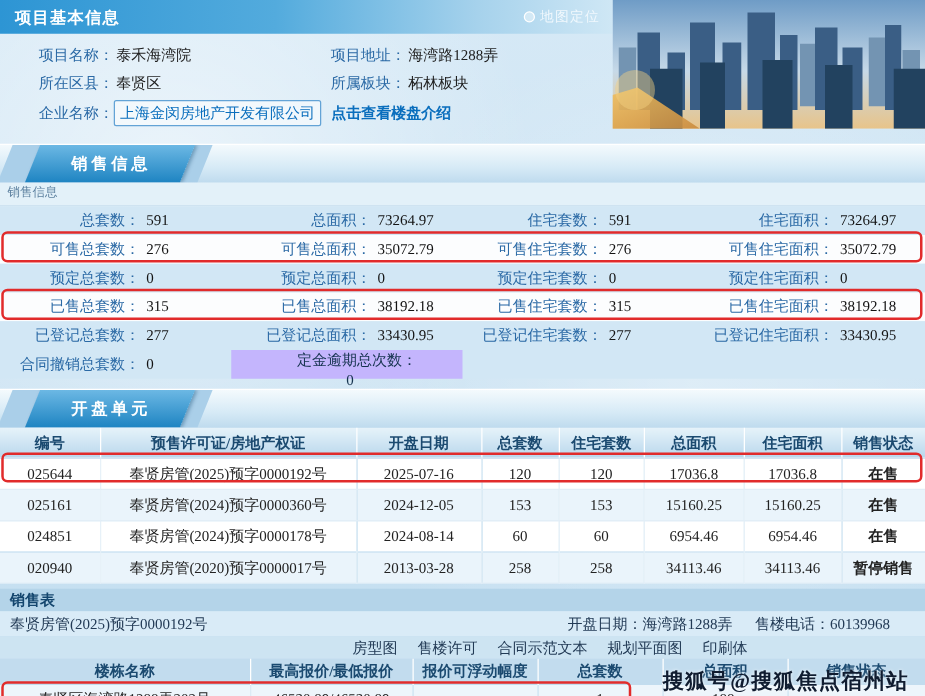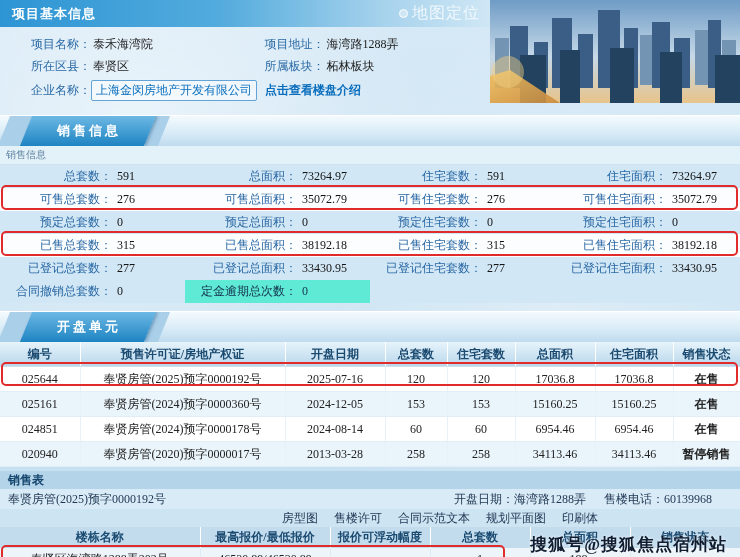--- a/index.html
+++ b/index.html
@@ -8,21 +8,21 @@
     background:
       radial-gradient(circle at 18% 25%, rgba(255,255,255,.55), transparent 40%),
       radial-gradient(circle at 75% 55%, rgba(255,255,255,.35), transparent 45%),
       linear-gradient(#d6e9f6,#c3def0);}
   
   .top{display:flex;height:103px;}
   .top-left{width:490px;display:flex;flex-direction:column;}
   .hdr1{height:27px;display:flex;align-items:center;justify-content:space-between;
     padding:0 10px 0 12px;color:#fff;font-weight:bold;font-size:13px;letter-spacing:1px;
     background:linear-gradient(90deg,#2d95d4 0%,#53abdd 45%,#a6d2ec 78%,#cfe7f5 100%);}
-  .maplink{display:flex;align-items:center;gap:4px;color:#f0f8fd;font-size:16px;font-weight:normal;cursor:pointer;}
+  .maplink{display:flex;align-items:center;gap:4px;color:#f0f8fd;font-size:11px;font-weight:normal;cursor:pointer;}
   .pin{width:7px;height:7px;border:1px solid #fff;border-radius:50%;display:inline-block;background:rgba(255,255,255,.4);}
   .info{flex:1;padding-top:6px;}
   .frow{height:22px;display:flex;align-items:center;padding-left:23px;}
   .frow.tall{height:26px;}
   .fcell{width:245px;display:flex;align-items:center;padding-left:8px;box-sizing:border-box;white-space:nowrap;}
   .fl{color:#2a69a5;}
   .fv{color:#1d1d1d;margin-left:2px;}
   .company-box{border:1px solid #63a3d6;color:#0a6ebd;padding:1px 4px;border-radius:2px;background:rgba(255,255,255,.5);cursor:pointer;}
   .intro{color:#0a6ebd;font-weight:bold;cursor:pointer;}
   .top-right{width:250px;height:103px;}
@@ -41,21 +41,21 @@
     color:#fff;font-weight:bold;font-size:13px;letter-spacing:3px;cursor:pointer;}
   .subhdr{height:18px;line-height:18px;font-size:10px;color:#5e82a0;background:#e3f1f9;
     padding-left:6px;border-bottom:1px solid #cfe3f1;}
   
   .grow{height:23px;display:flex;align-items:flex-start;}
   .grow.odd{background:#d2e7f5;}
   .grow.even{background:#fcfdfe;}
   .pair{width:185px;display:flex;align-items:center;height:100%;box-sizing:border-box;}
   .gl{width:112px;text-align:right;color:#2a69a5;white-space:nowrap;}
   .gv{margin-left:5px;color:#141414;}
-  .pair.dark{background:#5eead4;}
+  .pair.dark{background:#c4b5fd;flex-direction:column;}
   .pair.dark .gl,.pair.dark .gv{color:#14324e;}
   
   .redbox{position:absolute;border:2px solid #e12b2b;border-radius:5px;pointer-events:none;z-index:5;box-sizing:border-box;}
   
   table{border-collapse:collapse;width:740px;table-layout:fixed;font-size:12px;}
   .ou th{height:22px;background:linear-gradient(180deg,#e6f3fa,#b9d7ec);color:#1b4a70;font-weight:bold;
     border-right:1px solid #fff;border-bottom:1px solid #cfe0ee;}
   .ou td{height:22px;text-align:center;color:#222;border-right:1px solid #e7f1f8;border-bottom:1px solid #e2eef7;
     overflow:hidden;white-space:nowrap;}
   .ou tbody tr:nth-child(odd){background:#ffffff;}

